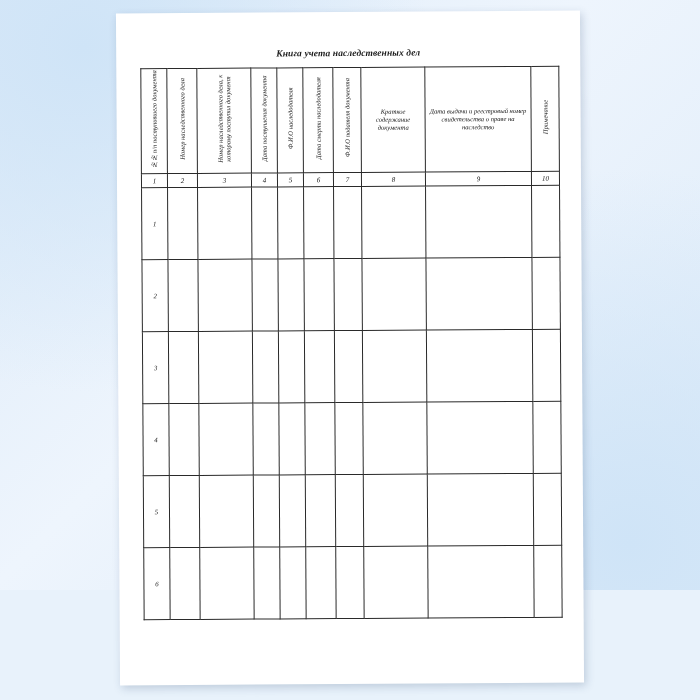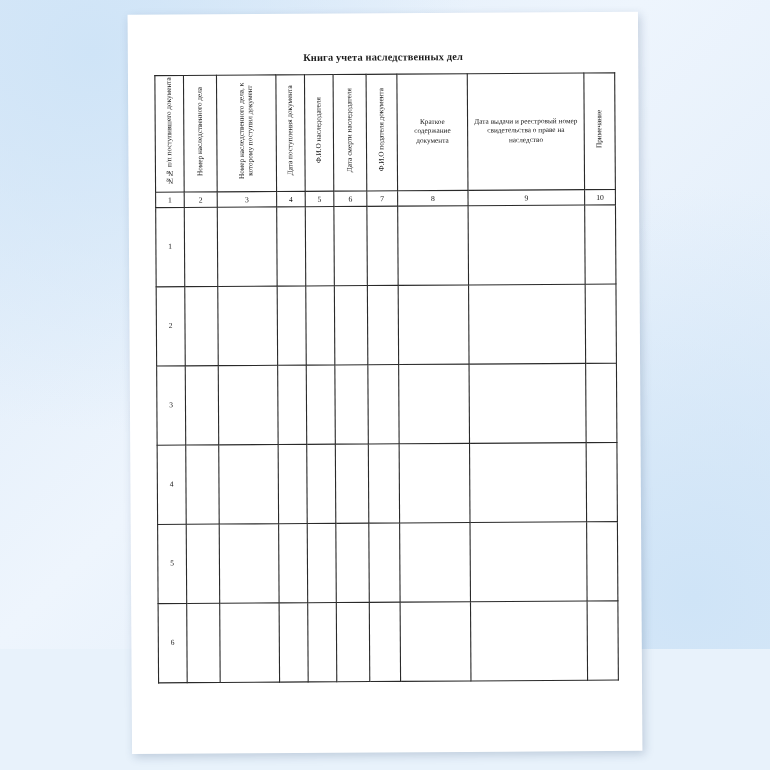--- a/index.html
+++ b/index.html
@@ -10,20 +10,21 @@
     width: 700px;
     height: 700px;
     background: #e8f2fb;
     font-family: "Liberation Serif", serif;
     overflow: hidden;
   }
   #stage {
     position: relative;
     width: 700px;
     height: 590px;
+    font-style: italic;
   }
   
   #bg-gradient {
     position: absolute;
     inset: 0;
     background:
       radial-gradient(circle at 12% 8%, #cfe4f7 0%, rgba(207,228,247,0) 42%),
       radial-gradient(circle at 90% 92%, #cfe4f7 0%, rgba(207,228,247,0) 45%),
       linear-gradient(135deg, #dceaf8 0%, #eef5fd 45%, #dceaf8 100%);
   }

